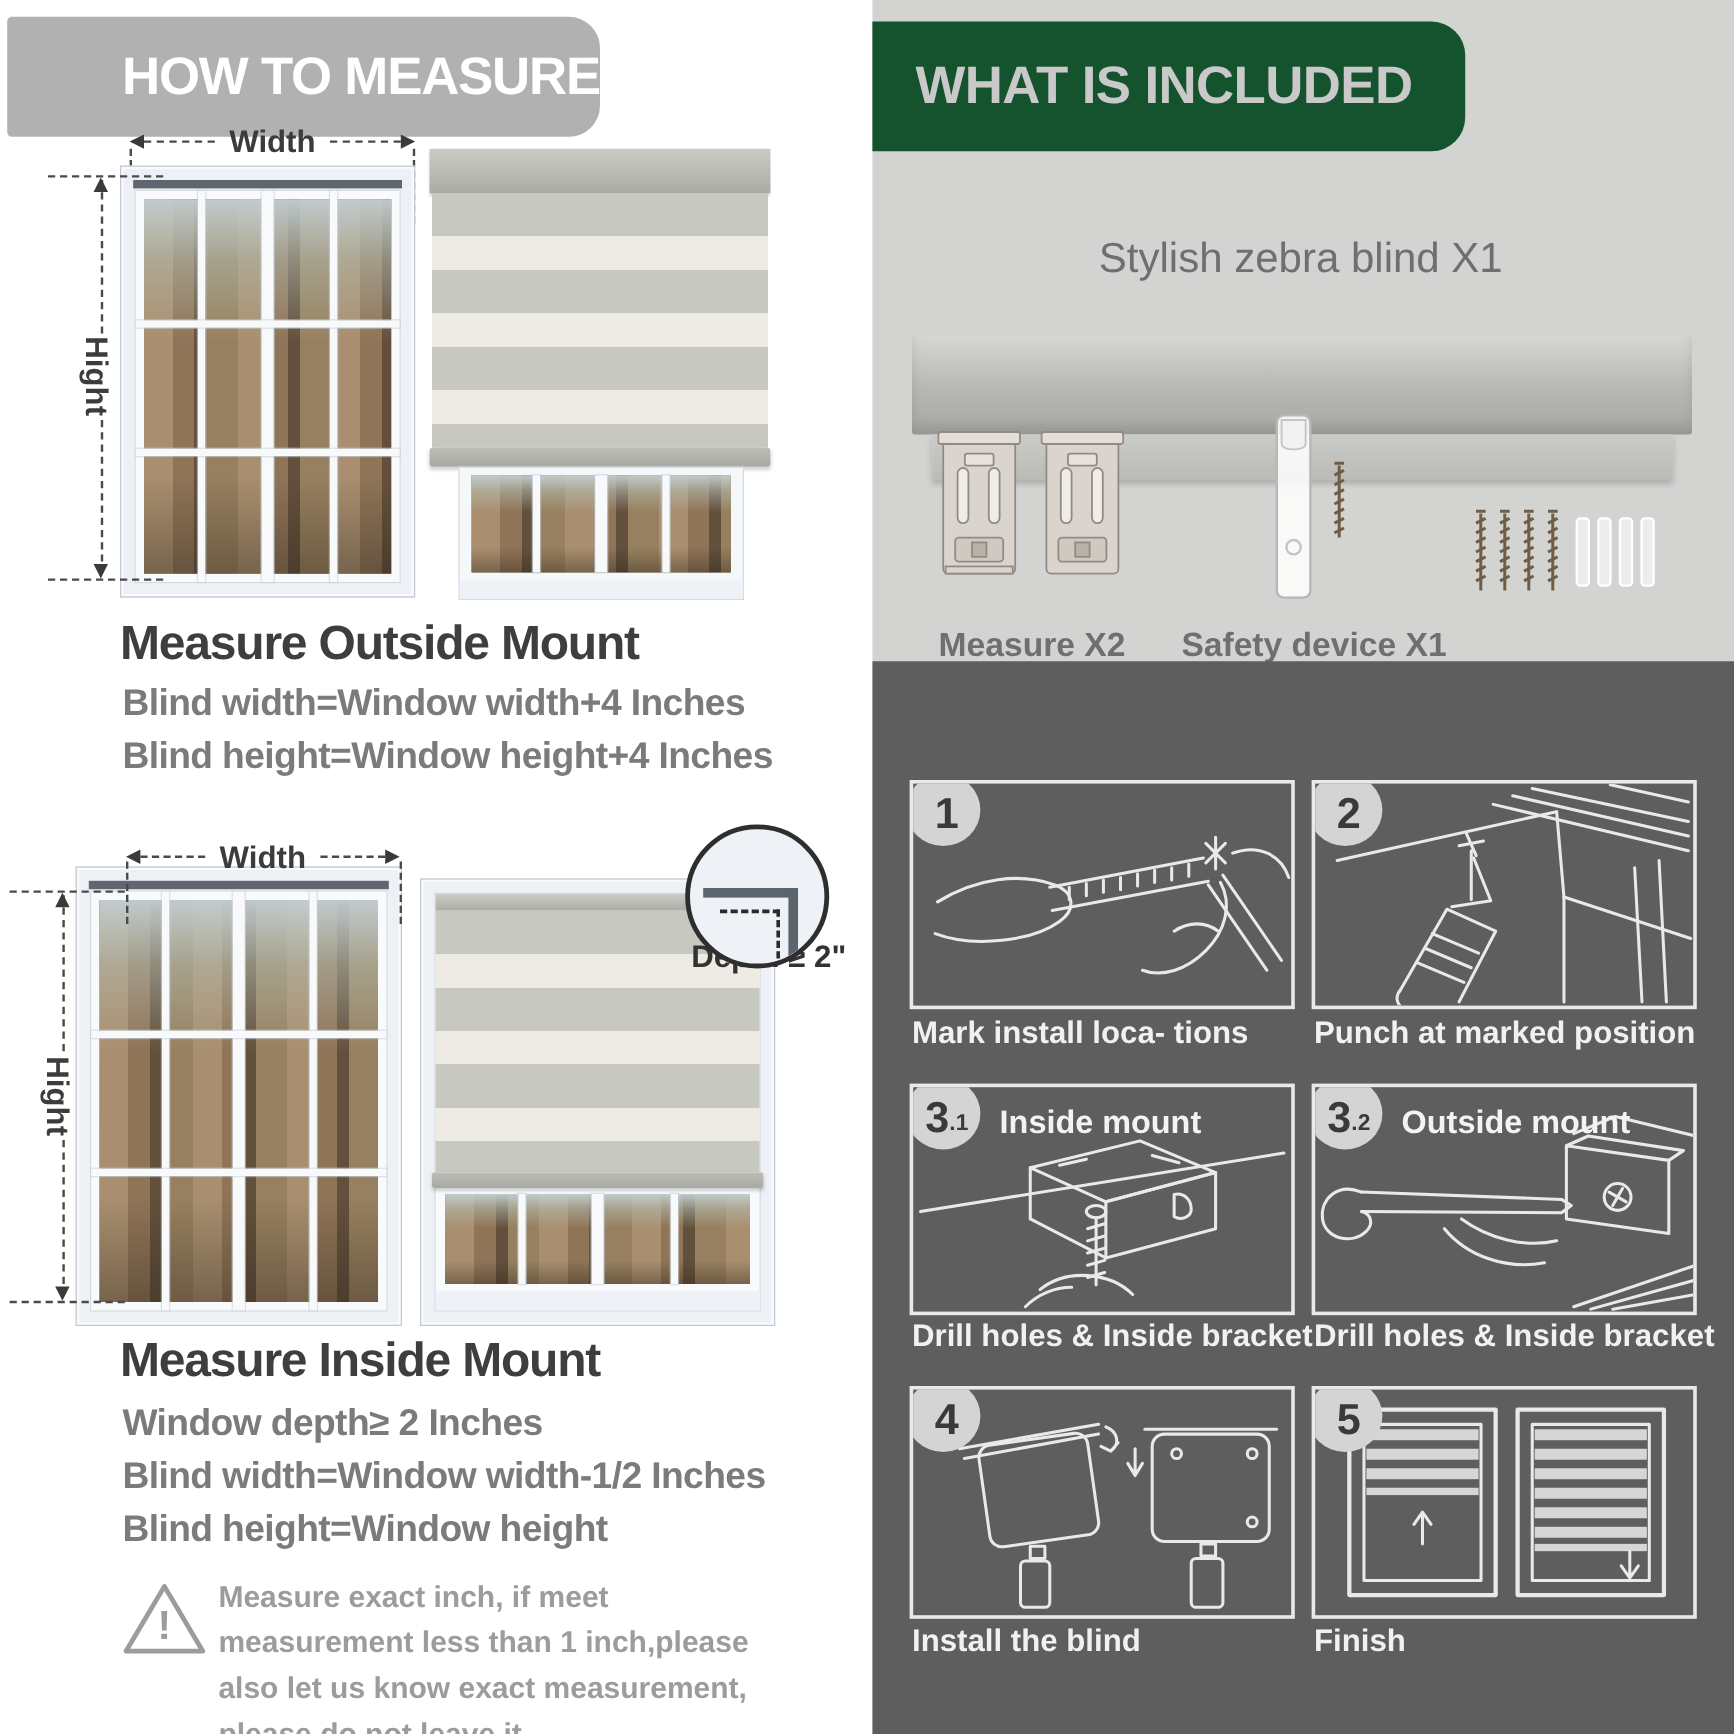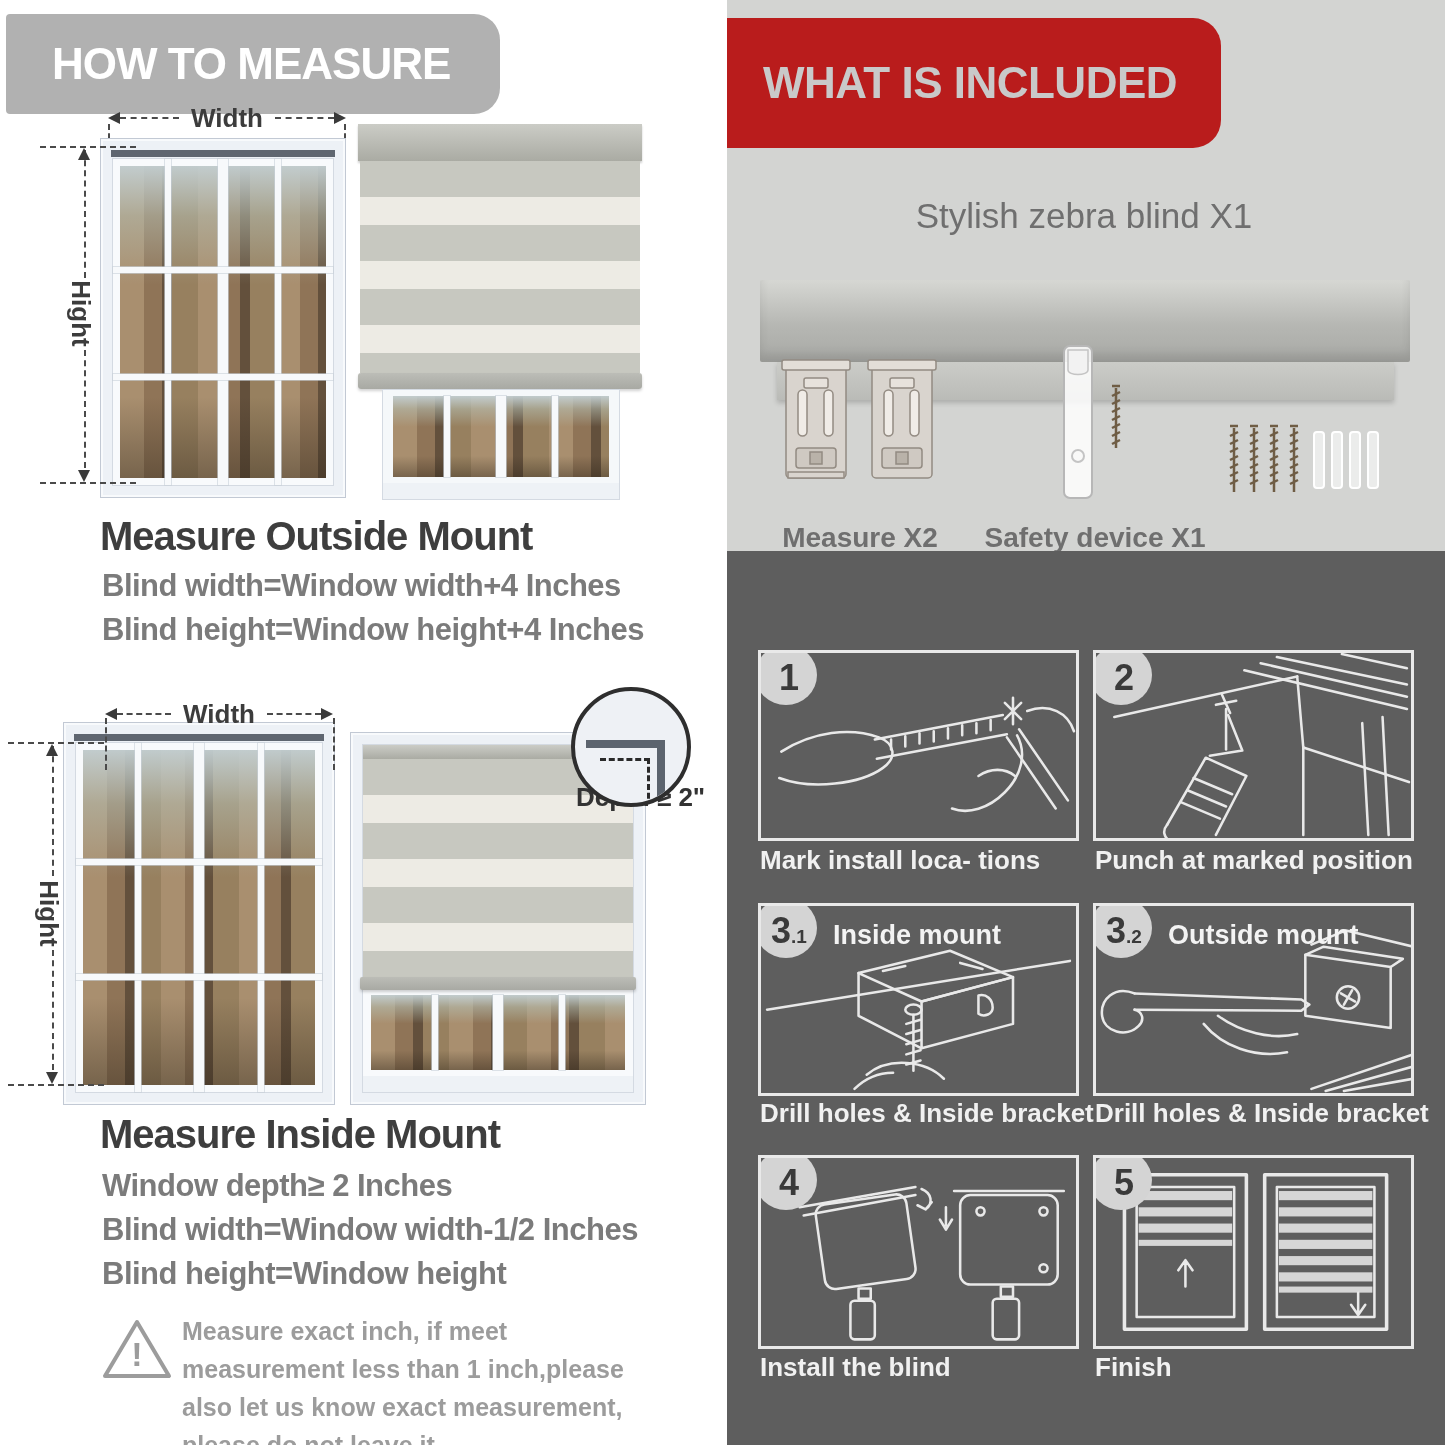--- a/index.html
+++ b/index.html
@@ -2,21 +2,21 @@
 <html><head>
 <meta charset="utf-8">
 <style>
   html,body{margin:0;padding:0;background:#fff;}
   .canvas{position:relative;width:1445px;height:1445px;background:#ffffff;overflow:hidden;
           font-family:"Liberation Sans", sans-serif;}
   .abs{position:absolute;}
 
   
   .banner{position:absolute;left:6px;top:14px;width:494px;height:100px;background:#b1b1b1;
-          border-radius:4px 26px 26px 4px;display:flex;align-items:center;}
+          border-radius:4px 26px 26px 4px;display:flex;align-items:center;justify-content:flex-end;}
   .banner span{color:#fff;font-weight:bold;font-size:44px;letter-spacing:-1px;padding-left:46px;}
 
   .sec-title{position:absolute;font-weight:bold;font-size:40px;color:#3e3e3e;letter-spacing:-1px;}
   .sec-line{position:absolute;font-weight:bold;font-size:31px;color:#7b7b7b;letter-spacing:-0.5px;}
 
   
   .harrow{position:absolute;display:flex;align-items:center;height:16px;}
   .harrow .seg{flex:1;border-top:2px dashed #4a4a4a;height:0;}
   .harrow .lab{font-weight:bold;font-size:26px;color:#3c3c3c;margin:0 12px;line-height:16px;}
   .ah-l{width:0;height:0;border-top:6px solid transparent;border-bottom:6px solid transparent;border-right:12px solid #3a3a3a;}
@@ -53,21 +53,21 @@
   .mag{position:absolute;width:112px;height:112px;border:4px solid #2e2e2e;border-radius:50%;
        background:#eef1f5;overflow:hidden;z-index:5;}
   .mag-L{position:absolute;left:10%;top:44%;right:20%;bottom:-12%;border-top:8px solid #5c646e;border-right:8px solid #5c646e;}
   .mag-dash{position:absolute;left:22%;top:60%;right:33%;bottom:-12%;border-top:3px dashed #2a2a2a;border-right:3px dashed #2a2a2a;}
   .depth-label{position:absolute;font-weight:bold;font-size:26px;color:#333;}
 
   .warn-text{position:absolute;font-size:25px;line-height:38px;color:#9c9c9c;font-weight:bold;}
 
   
   .panel-light{position:absolute;left:727px;top:0;width:718px;height:551px;background:#d3d4d2;}
-  .inc-header{position:absolute;left:727px;top:18px;width:494px;height:130px;background:#b91c1c;
+  .inc-header{position:absolute;left:727px;top:18px;width:494px;height:108px;background:#14532d;
               border-radius:0 28px 28px 0;display:flex;align-items:center;}
   .inc-header span{color:#c9c9c9;font-weight:bold;font-size:44px;letter-spacing:-0.5px;padding-left:36px;}
   .inc-caption{position:absolute;left:760px;top:196px;width:648px;text-align:center;
                font-weight:normal;font-size:35px;color:#6f6f6f;}
   .rail-main{position:absolute;left:760px;top:280px;width:650px;height:82px;border-radius:2px;
              background:linear-gradient(180deg,#d6d7d3,#b6b7b3 55%,#a8a9a5);box-shadow:inset 0 -8px 10px rgba(0,0,0,.10);}
   .rail-lip{position:absolute;left:777px;top:362px;width:617px;height:38px;
             background:linear-gradient(180deg,#cbccc8,#babbb7);box-shadow:0 3px 5px rgba(0,0,0,.18);}
   .item-label{position:absolute;font-weight:bold;font-size:28px;color:#6f6f6f;text-align:center;}
 

